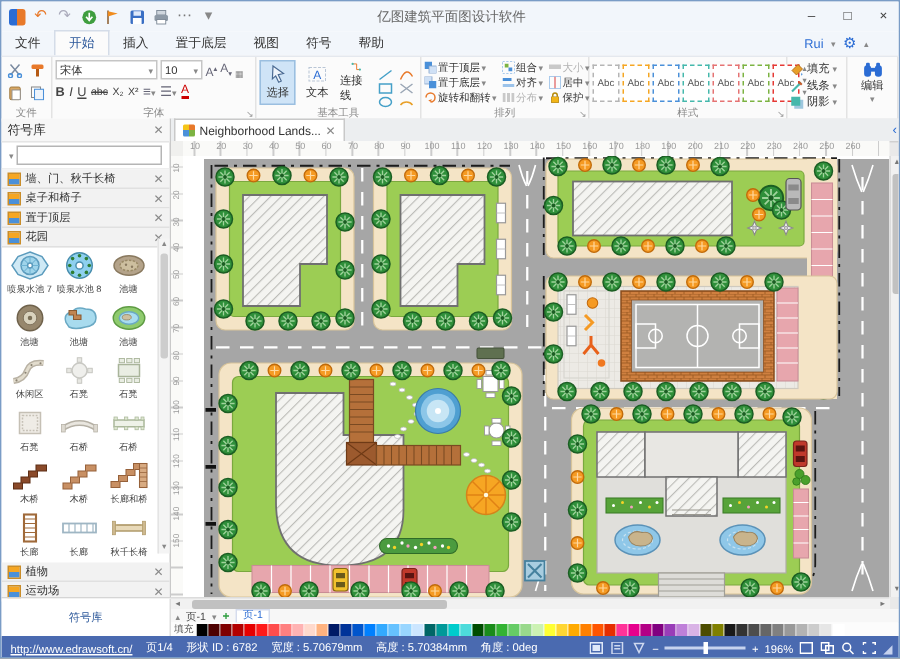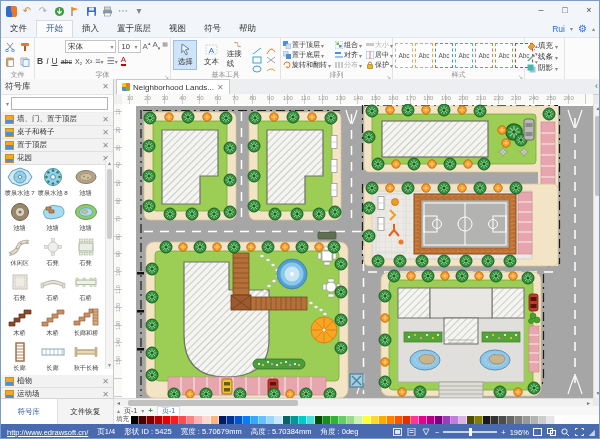--- a/index.html
+++ b/index.html
@@ -8,32 +8,32 @@
   .titlebar{position:absolute;left:0;top:0;width:600px;height:20px;background:#f2f6fb;display:flex;align-items:center;font-size:9px;color:#555;}
   .qat{display:flex;align-items:center;gap:4px;padding-left:4px;}
   .qat .qi{width:12px;height:12px;display:flex;align-items:center;justify-content:center;font-size:10px;line-height:1;}
   .title-text{position:absolute;left:50%;transform:translateX(-50%);top:4px;font-size:9px;color:#666;white-space:nowrap;}
   .winctl{position:absolute;right:0;top:0;display:flex;}
   .winctl span{width:24px;height:18px;display:flex;align-items:center;justify-content:center;font-size:9px;color:#444;}
   
   .tabrow{position:absolute;left:0;top:20px;width:600px;height:16px;background:#f2f6fb;display:flex;align-items:flex-end;font-size:8.5px;color:#333;}
   .rtab{padding:2px 9px;cursor:default;}
   .rtab.active{background:#fbfbfb;border:1px solid #d4dce8;border-bottom:none;color:#2b579a;}
-  .account{position:absolute;right:4px;top:22px;display:flex;align-items:center;gap:5px;font-size:8.5px;}
+  .account{position:absolute;right:20px;top:22px;display:flex;align-items:center;gap:5px;font-size:8.5px;}
   .account .user{color:#2b6cd4;}
   .gear{color:#2b6cd4;font-size:10px;}
   
   .ribbon{position:absolute;left:0;top:36px;width:600px;height:42px;background:#fbfbfb;border-top:1px solid #e4e8ee;border-bottom:1px solid #c9ccd1;display:flex;}
   .rgroup{position:relative;border-right:1px solid #e3e3e3;height:100%;box-sizing:border-box;padding:2px 2px 10px 2px;}
   .glabel{position:absolute;bottom:0;left:0;right:0;text-align:center;font-size:7px;color:#8a8a8a;}
   .launcher{position:absolute;bottom:0;right:1px;font-size:6px;color:#9a9a9a;}
   .g-clip{width:34px;display:grid;grid-template-columns:1fr 1fr;align-items:center;justify-items:center;}
   .mini{font-size:9px;color:#667;}
   .g-font{width:136px;}
-  .fontrow1{display:flex;gap:2px;align-items:flex-start;margin-left:28px;}
+  .fontrow1{display:flex;gap:2px;align-items:flex-end;}
   .combo{border:1px solid #c5c5c5;background:#fff;font-size:7.5px;color:#333;height:11px;display:flex;align-items:center;justify-content:space-between;padding:0 2px;}
   .fname{width:62px;}
   .fsize{width:22px;}
   .caret{font-size:6px;color:#888;}
   .fontrow2{display:flex;gap:3px;align-items:center;margin-top:3px;font-size:8.5px;color:#444;}
   .fb{font-weight:bold;}
   .fi{font-style:italic;}
   .fu{text-decoration:underline;}
   .fs{text-decoration:line-through;font-size:7px;}
   .fcol{color:#c00;border-bottom:2px solid #c00;line-height:1;font-size:8px;}
@@ -141,20 +141,21 @@
       <span class="qi">
           <svg width="11" height="11" viewBox="0 0 11 11">
             <rect x="2.5" y="1" width="6" height="3" fill="#cfd6de" stroke="#7b8794" stroke-width=".6"></rect>
             <rect x="1" y="4" width="9" height="4" rx="1" fill="#8d99a6"></rect>
             <rect x="2.5" y="7" width="6" height="3" fill="#fff" stroke="#7b8794" stroke-width=".6"></rect>
           </svg>
         </span>
       <span class="qi" style="color:#777;">⋯</span>
       <span class="qi caret">▾</span>
     </div>
+    <div class="title-text">亿图建筑平面图设计软件</div>
     <div class="winctl">
       <span>–</span>
       <span>□</span>
       <span>×</span>
     </div>
   </div>
 
   <div class="tabrow">
     <span class="rtab">文件</span>
     <span class="rtab active">开始</span>
@@ -385,39 +386,50 @@
       <span class="flsrow">
           <svg width="9" height="9" viewBox="0 0 9 9">
             <rect x="2.5" y="2.5" width="6" height="6" fill="#9ec7de"></rect>
             <rect x="0.5" y="0.5" width="6" height="6" fill="#45b8ac"></rect>
           </svg>
           <span>阴影</span>
           <span class="caret">▾</span>
         </span>
     </div>
 
+    <div class="rgroup g-edit">
+      <svg width="16" height="13" viewBox="0 0 16 13">
+          <rect x="1" y="3" width="5.5" height="9" rx="2.5" fill="#2b6cd4"></rect>
+          <rect x="9.5" y="3" width="5.5" height="9" rx="2.5" fill="#2b6cd4"></rect>
+          <rect x="6" y="5" width="4" height="3" fill="#2b6cd4"></rect>
+          <rect x="2.5" y="1" width="3" height="3" rx="1" fill="#2b6cd4"></rect>
+          <rect x="10.5" y="1" width="3" height="3" rx="1" fill="#2b6cd4"></rect>
+        </svg>
+      <span>编辑</span>
+      <span class="caret">▾</span>
+    </div>
   </div>
 
   <div class="sidebar">
     <div class="sb-head">
       <span>符号库</span>
       <span class="sb-x">✕</span>
     </div>
     <div class="sb-search">
       <span class="libicon"></span>
         <span class="caret">▾</span>
       <input class="sb-input" placeholder="" style="">
       <svg width="10" height="10" viewBox="0 0 10 10">
           <circle cx="4" cy="4" r="3" fill="none" stroke="#2b6cd4" stroke-width="1.2"></circle>
           <line x1="6.3" y1="6.3" x2="9" y2="9" stroke="#2b6cd4" stroke-width="1.2"></line>
         </svg>
     </div>
     <div class="secbar">
         <span class="secicon"></span>
-        <span>墙、门、置于顶层</span>
+        <span>墙、门、秋千长椅</span>
         <span class="sb-x">✕</span>
       </div>
     <div class="secbar">
         <span class="secicon"></span>
         <span>桌子和椅子</span>
         <span class="sb-x">✕</span>
       </div>
     <div class="secbar">
         <span class="secicon"></span>
         <span>置于顶层</span>
@@ -1091,21 +1103,20 @@
 
   <div class="hscrollrow">
     <span class="harrow" style="left:0;">◄</span>
     <div class="hthumb"></div>
     <span class="harrow" style="right:0;">►</span>
   </div>
   <div class="corner-br"></div>
 
   <div class="sbtabs">
     <div class="sbtab on">符号库</div>
-    <div class="sbtab">文件恢复</div>
   </div>
 
   <div class="pagerow">
     <span class="caret">▴</span>
     <span>页-1</span>
     <span class="caret">▾</span>
     <span class="plus">+</span>
     <span class="ptab">页-1</span>
   </div>
 
@@ -1165,21 +1176,21 @@
         <span class="pal" style="background: rgb(179, 179, 179);"></span>
         <span class="pal" style="background: rgb(204, 204, 204);"></span>
         <span class="pal" style="background: rgb(230, 230, 230);"></span>
         <span class="pal" style="background: rgb(255, 255, 255);"></span>
       </div>
   </div>
 
   <div class="statusbar">
     <span class="link">http://www.edrawsoft.cn/</span>
     <span>页1/4</span>
-    <span>形状 ID : 5425</span>
+    <span>形状 ID : 6782</span>
     <span>宽度 : 5.70679mm</span>
     <span>高度 : 5.70384mm</span>
     <span>角度 : 0deg</span>
     <div class="sb-right">
       <span class="vicon">
           <svg width="9" height="8">
             <rect x="0" y="0" width="9" height="8" fill="#dfe8f8"></rect>
             <rect x="1.5" y="1.5" width="6" height="5" fill="none" stroke="#4a6ab0" stroke-width="1"></rect>
           </svg>
         </span>

